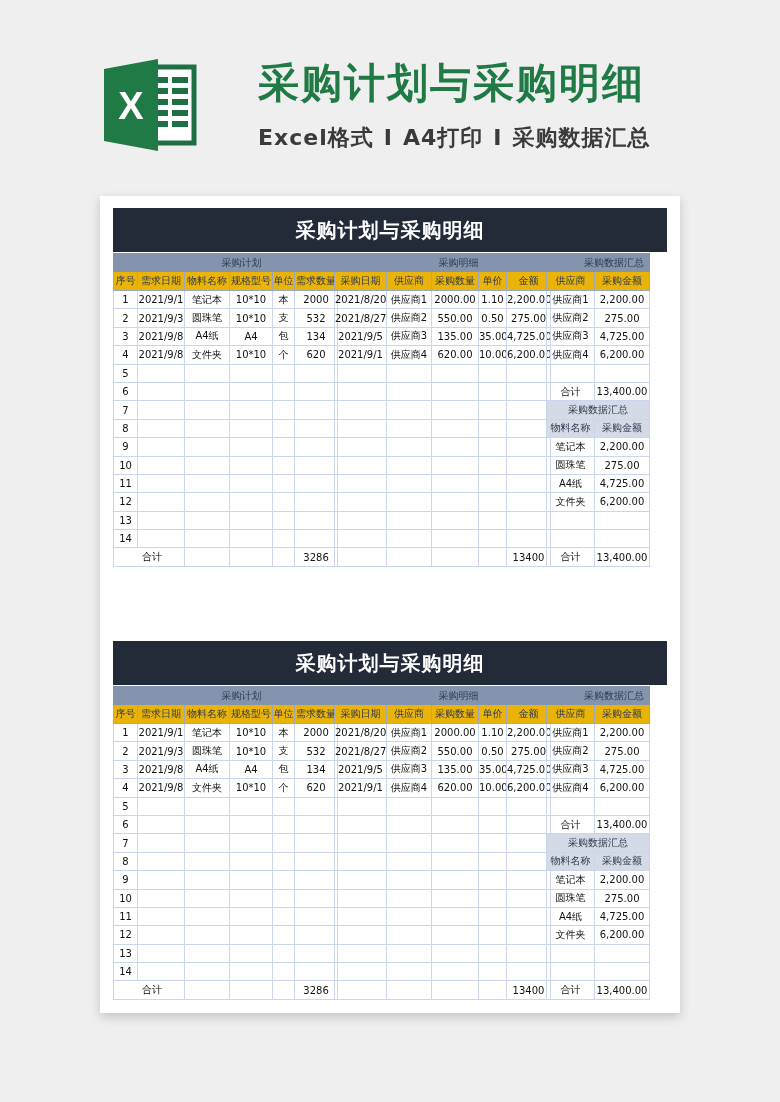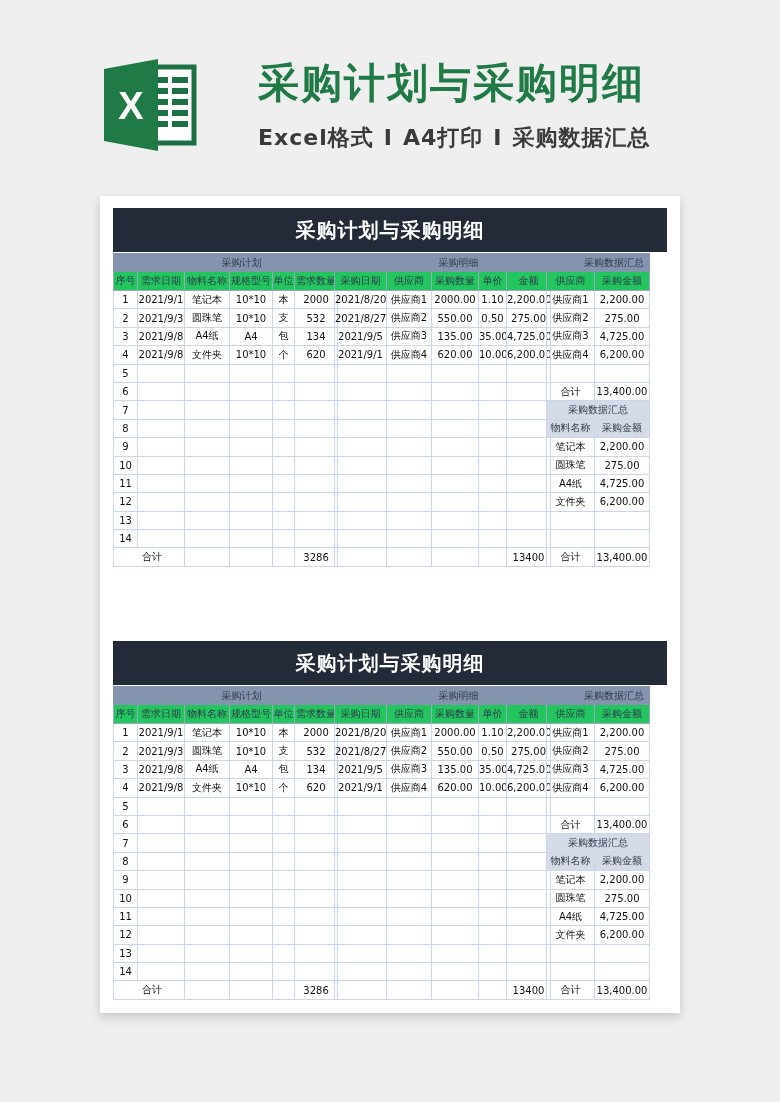--- a/index.html
+++ b/index.html
@@ -43,21 +43,21 @@
   .b-detail { left: 221px; width: 216px; }
   .b-sum { left: 433px; width: 103px; }
 
   table { border-collapse: collapse; table-layout: fixed; width: 100%; }
   td, th {
     border: 1px solid #c9d6ee; font-size: 10px; color: #111;
     text-align: center; height: 18.4px; padding: 0; white-space: nowrap; overflow: hidden;
     font-weight: normal;
   }
   th.grp { background: #8594ae; color: #2f3a4d; height: 18px; border-color: #8594ae; padding-left: 32px; }
-  th.col { background: #22c55e; color: #2f3a4d; height: 19px; border-color: #99a7bf; }
+  th.col { background: #eab308; color: #2f3a4d; height: 19px; border-color: #99a7bf; }
   th.grp-light { background: #d5dbe6; color: #2f3a4d; border-color: #c9d6ee; }
   th.col-light { background: #d5dbe6; color: #2f3a4d; border-color: #c9d6ee; }
   td.blank { border-top-color: #ffffff; }
 </style>
 </head>
 <body>
 
 <div class="hero">
   <svg class="xl-icon" viewBox="0 0 100 96">
     <rect x="48" y="10" width="46" height="76" fill="#ffffff" stroke="#1d7044" stroke-width="5"></rect>

